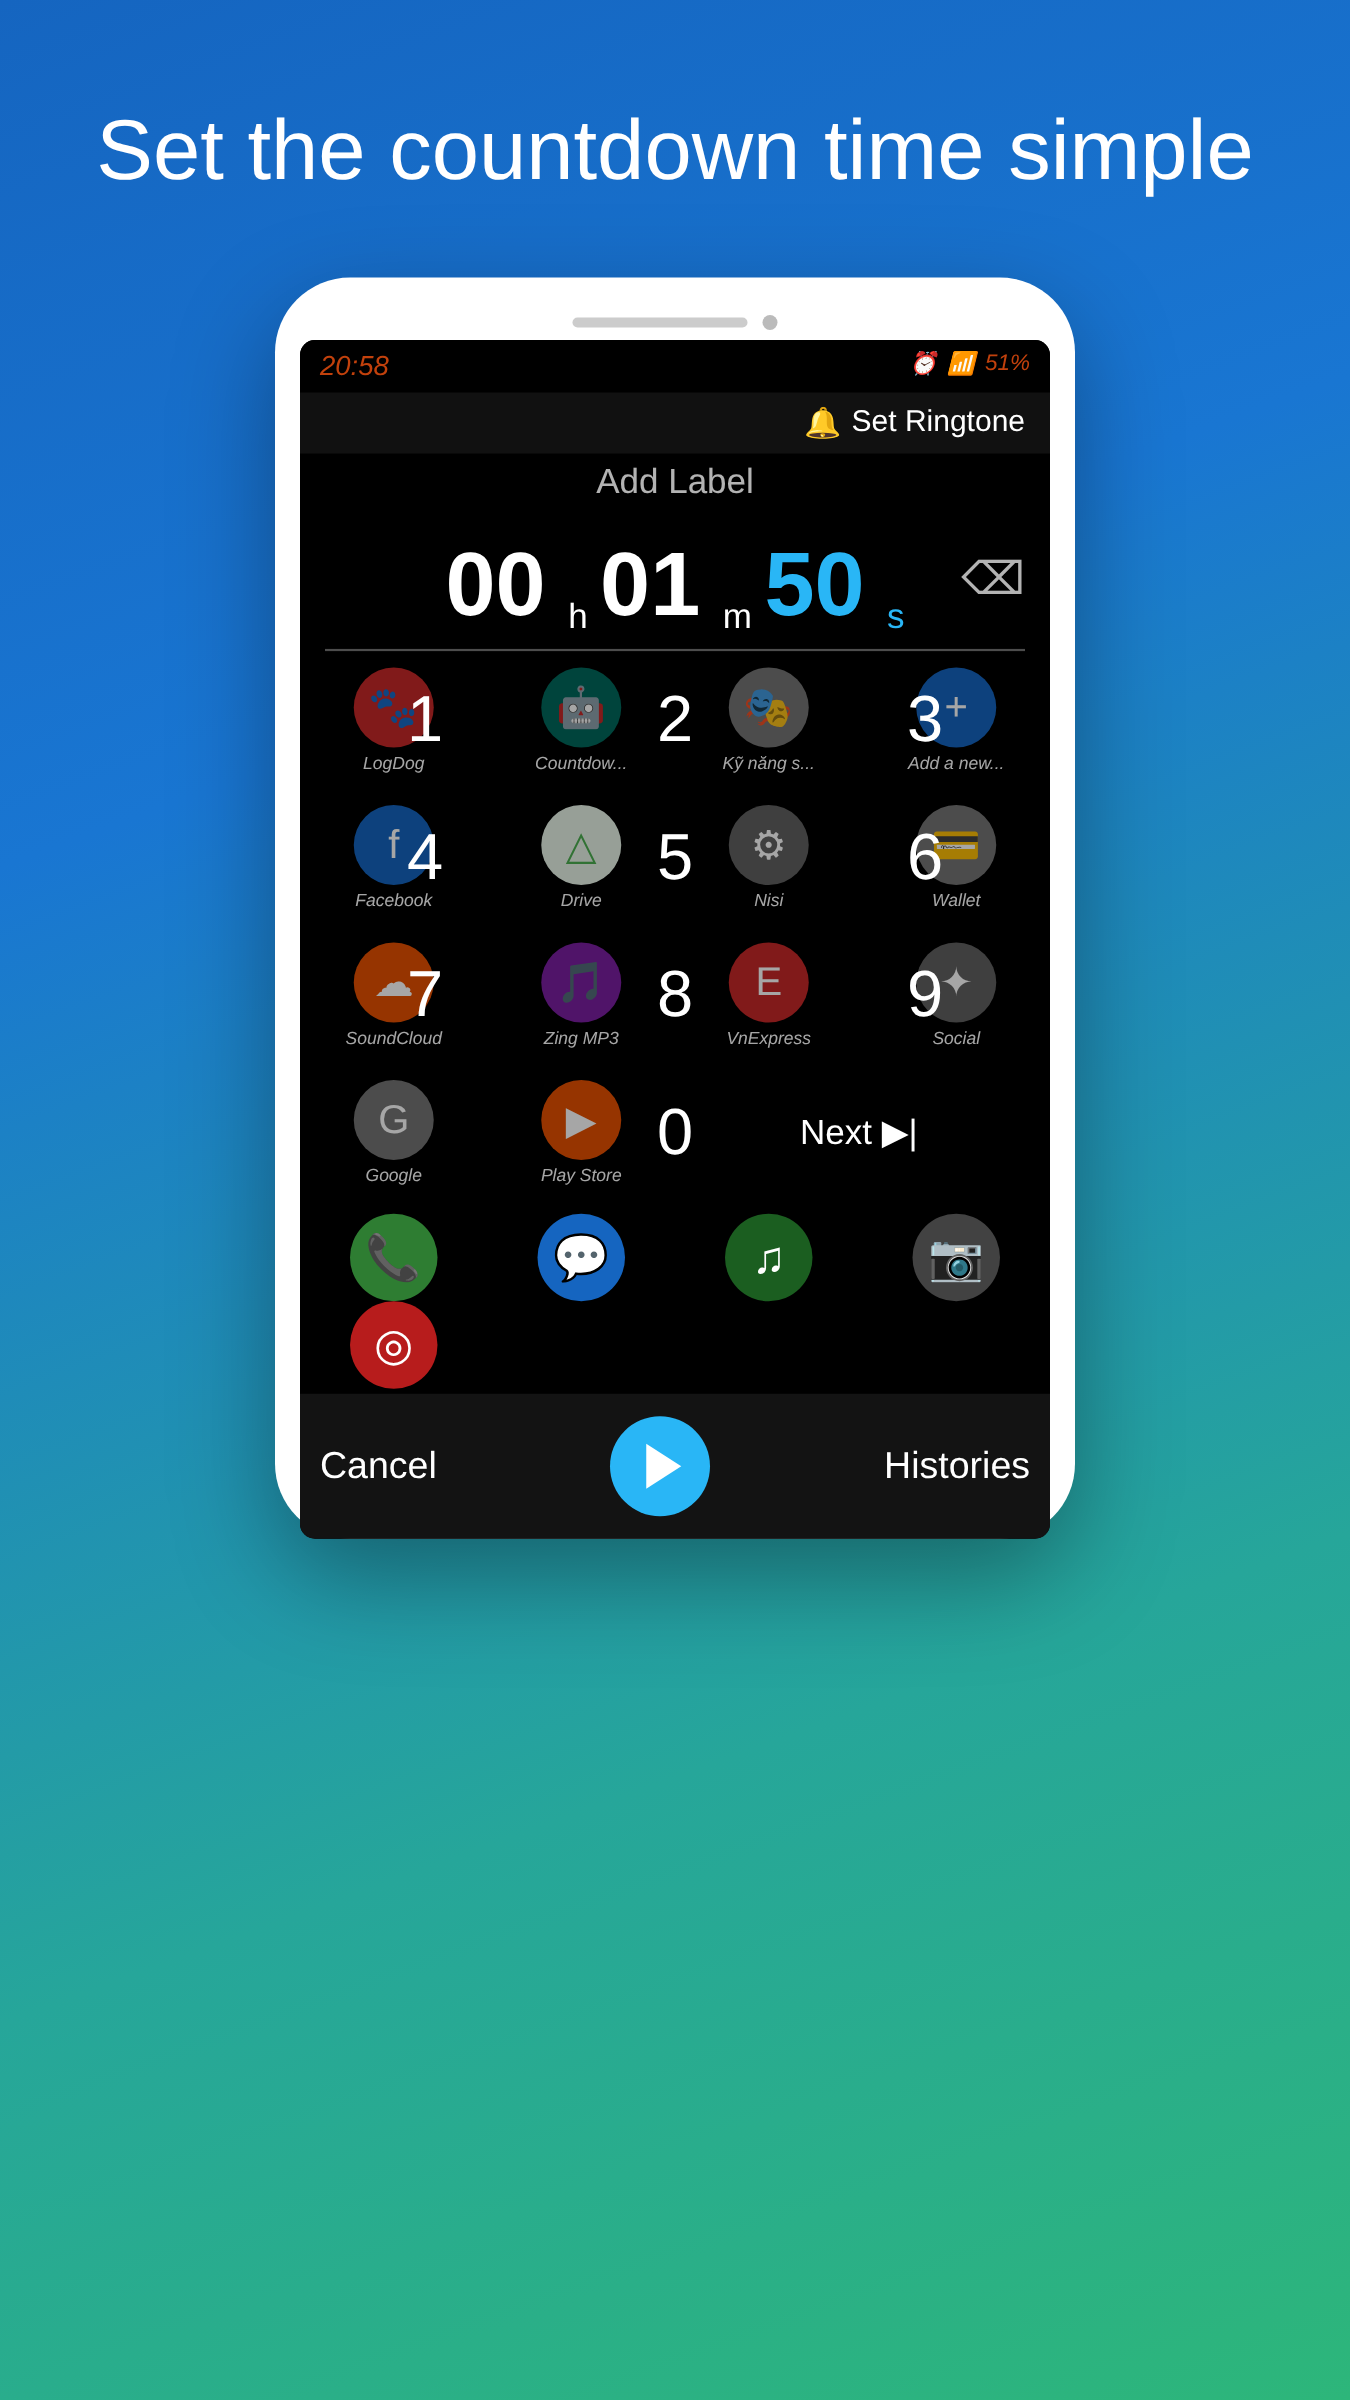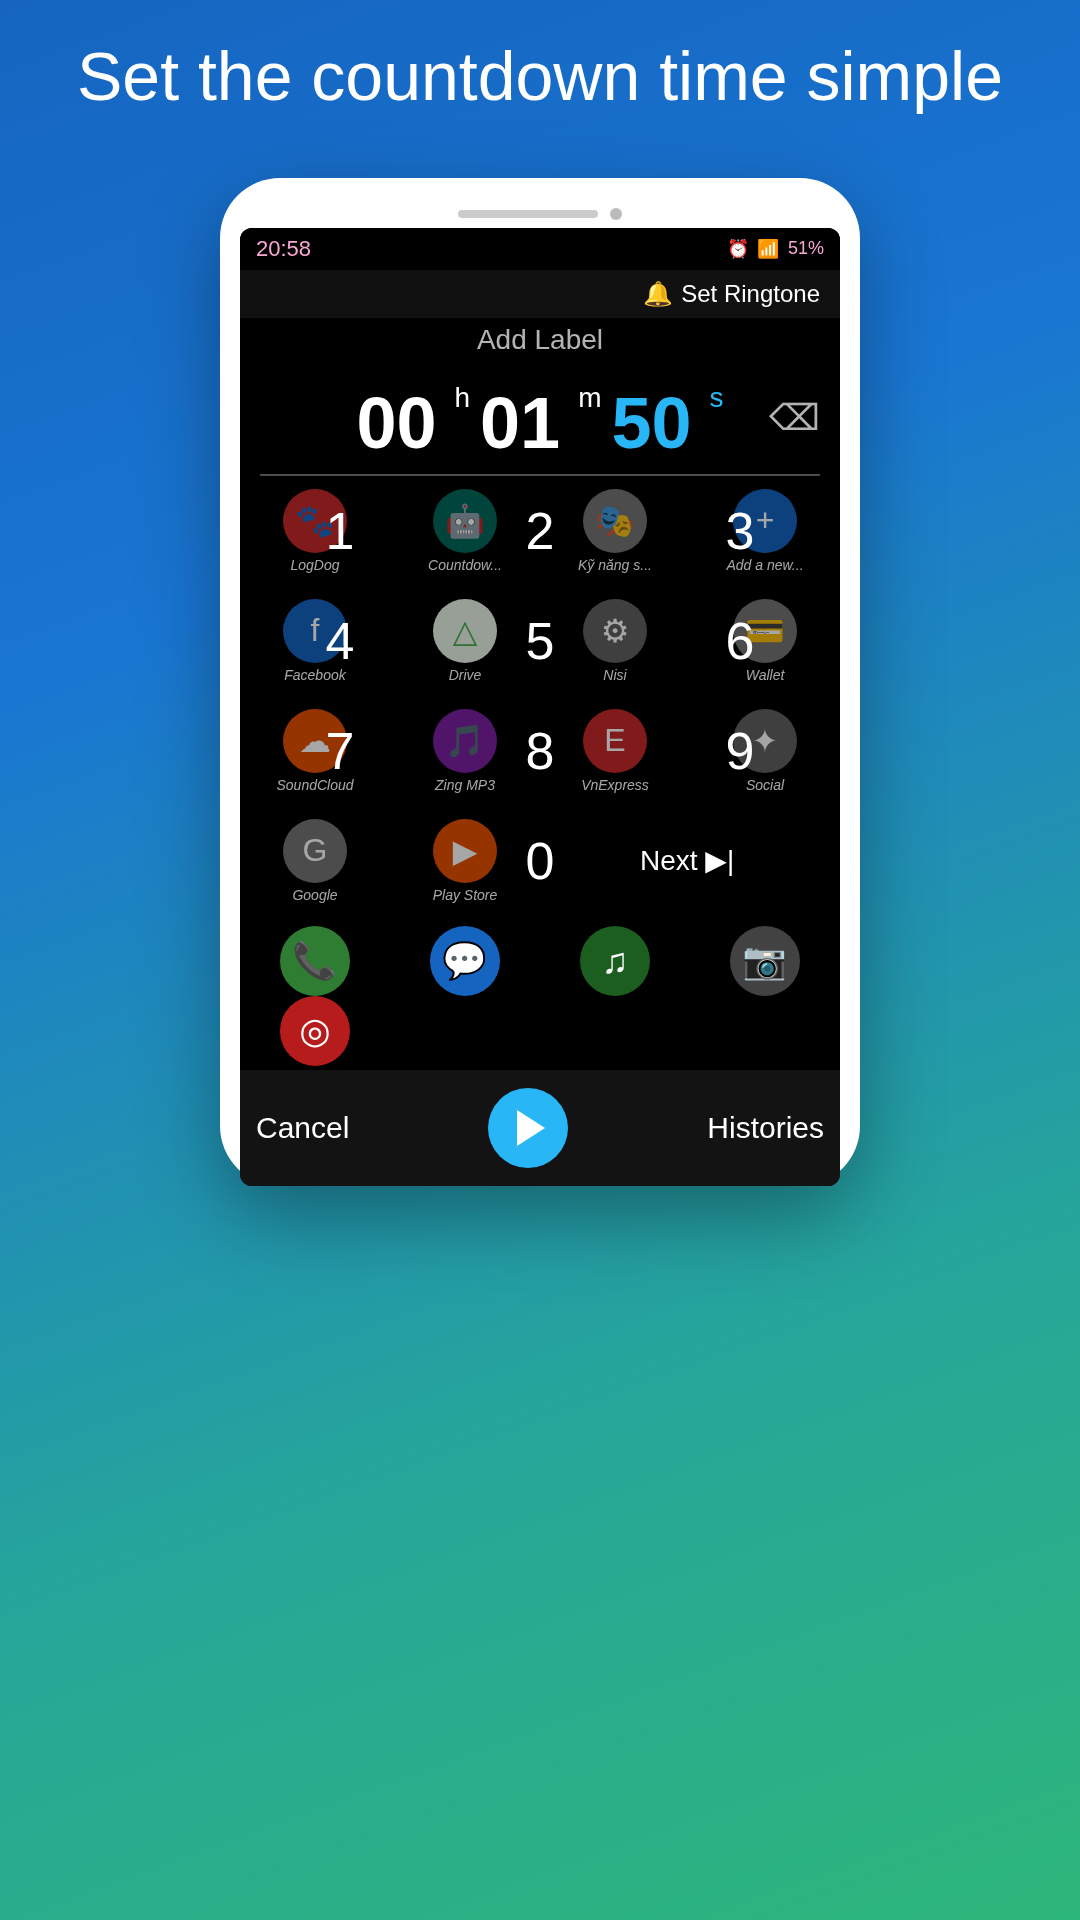--- a/index.html
+++ b/index.html
@@ -10,21 +10,21 @@
       font-family: 'Segoe UI', Arial, sans-serif;
       overflow: hidden;
       display: flex;
       flex-direction: column;
       align-items: center;
     }
 
     .hero-text {
       text-align: center;
       color: white;
-      padding: 36px 60px 40px;
+      padding: 80px 60px 40px;
       font-size: 68px;
       font-weight: 300;
       line-height: 1.2;
     }
 
     .phone-wrapper {
       width: 640px;
       background: white;
       border-radius: 60px;
       padding: 20px 20px 0;
@@ -58,25 +58,26 @@
       background: #000;
       border-radius: 12px;
       overflow: hidden;
       position: relative;
     }
 
     
     .status-bar {
       display: flex;
       justify-content: space-between;
-      align-items: center;
+      align-items: flex-start;
       padding: 8px 16px;
-      color: #f9a8d4;
+      color: #c2410c;
       font-size: 22px;
       background: #000;
+      font-style: italic;
     }
 
     .status-time {
       font-weight: 500;
     }
 
     .status-icons {
       display: flex;
       align-items: center;
       gap: 8px;
@@ -124,21 +125,21 @@
       display: flex;
       align-items: center;
       justify-content: center;
       padding: 20px 20px 10px;
       gap: 10px;
       position: relative;
     }
 
     .timer-segment {
       display: flex;
-      align-items: flex-start;
+      align-items: flex-end;
       gap: 18px;
     }
 
     .timer-number {
       font-size: 72px;
       font-weight: 700;
       color: white;
     }
 
     .timer-number.active {

